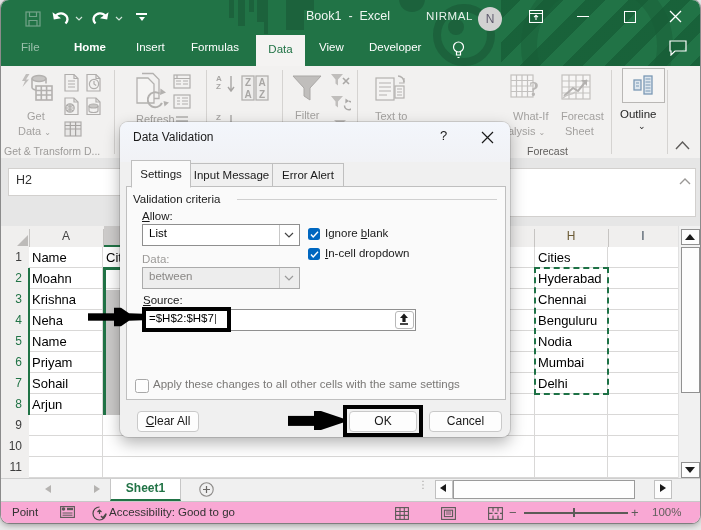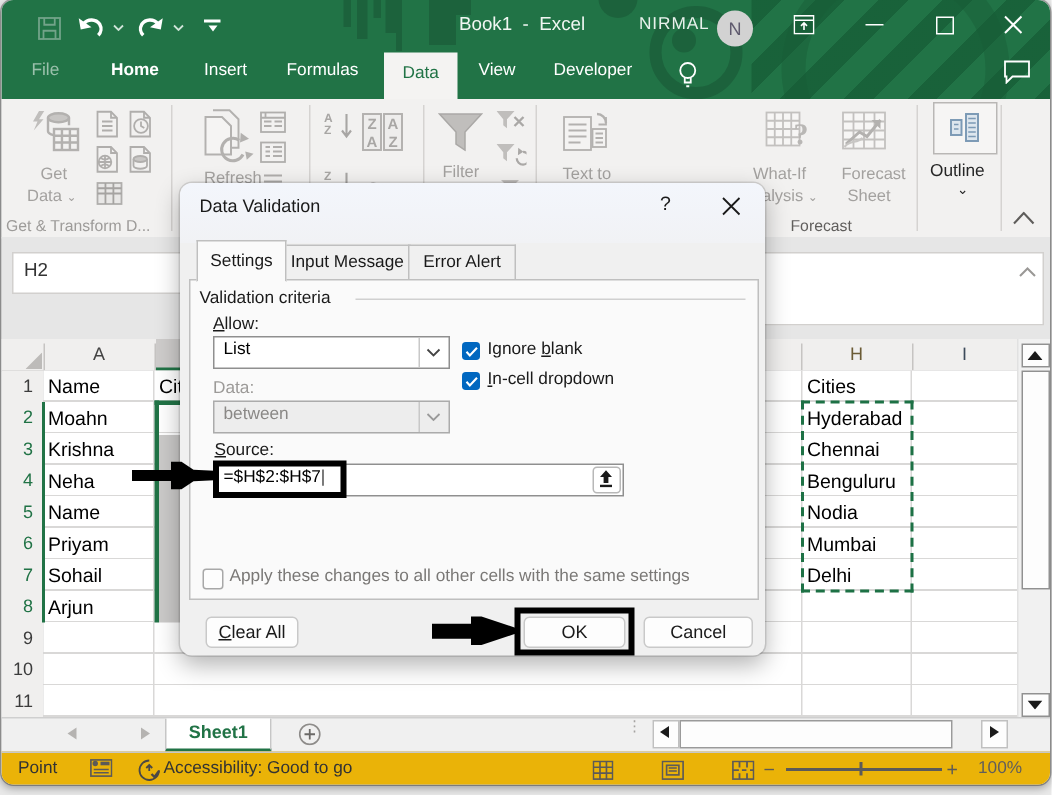--- a/index.html
+++ b/index.html
@@ -9,21 +9,21 @@
 #titlebar{position:absolute;left:0;top:0;width:699px;height:66px;background:#217346;overflow:hidden;}
 .deco{position:absolute;background:#1c623c;}
 #menurow .tab{position:absolute;top:0;height:36px;line-height:34px;color:#fff;font-size:11.5px;}
 #ribbon{position:absolute;left:0;top:66px;width:699px;height:92px;background:#f2f1f0;border-bottom:1px solid #d8d6d4;}
 .rdiv{position:absolute;top:4px;height:84px;width:1px;background:#d5d3d1;}
 .glabel{position:absolute;top:79px;font-size:10.5px;color:#9d9b99;}
 .gtxt{color:#a3a19f;font-size:11px;}
 #fbar{position:absolute;left:0;top:158px;width:699px;height:68px;background:#e6e6e6;}
 #gridwrap{position:absolute;left:0;top:226px;width:699px;height:252px;background:#fff;}
 #tabbar{position:absolute;left:0;top:478px;width:699px;height:23px;background:#f0f0f0;border-top:1px solid #cfcfcf;}
-#statusbar{position:absolute;left:0;top:501px;width:699px;height:22px;background:#eab308;border-top:1px solid #c8c8c8;}
+#statusbar{position:absolute;left:0;top:501px;width:699px;height:22px;background:#f9a8d4;border-top:1px solid #c8c8c8;}
 .cell{position:absolute;font-size:13px;color:#000;line-height:21px;white-space:nowrap;}
 .hdr{position:absolute;font-size:12px;color:#444;text-align:center;line-height:21px;}
 .rownum{position:absolute;width:21px;text-align:right;font-size:12px;color:#3c3c3c;line-height:21px;}
 #dialog{position:absolute;left:120px;top:122px;width:390px;height:315px;border-radius:8px;background:#f0f0f0;box-shadow:0 6px 16px rgba(0,0,0,.3),0 0 0 1px rgba(0,0,0,.12);}
 .dlgtab{position:absolute;top:163px;height:23px;background:#f0f0f0;border:1px solid #bfbfbf;border-bottom:none;font-size:11.5px;color:#1a1a1a;text-align:center;}
 .blackrect{position:absolute;border:4px solid #000;z-index:60;}
 .btn{position:absolute;background:#fdfdfd;border:1px solid #c9c9c9;border-radius:4px;font-size:12px;color:#1a1a1a;text-align:center;}
 svg{display:block;}
 </style>
 </head>
@@ -218,21 +218,21 @@
       </svg>
  <div class="gtxt abs" style="left:374px;top:44px;">Text to</div>
  
  <svg class="abs" style="left:509px;top:8px;" width="30" height="28" viewBox="0 0 30 28">
   <g fill="none" stroke="#c3c1bf" stroke-width="1.2">
    <rect x="1" y="1" width="22" height="22" fill="#f7f6f5"></rect>
           <path d="M1 6.5h22M1 12h22M1 17.5h22M6.5 1v22M12 1v22M17.5 1v22"></path>
   </g>
   <text x="19" y="22" font-size="20" font-weight="bold" fill="#b9b7b5" font-family="Liberation Serif">?</text>
  </svg>
- <div class="gtxt abs" style="left:501px;top:44px;">What-If</div>
+ <div class="gtxt abs" style="left:512px;top:44px;">What-If</div>
  <div class="gtxt abs" style="left:507px;top:59px;">alysis <span style="font-size:8px;">⌄</span></div>
  <svg class="abs" style="left:560px;top:8px;" width="32" height="28" viewBox="0 0 32 28">
   <g fill="none" stroke="#c3c1bf" stroke-width="1.2">
    <rect x="1" y="1" width="28" height="24" fill="#f7f6f5"></rect>
           <path d="M1 7h28M1 13h28M1 19h28M8 1v24M15 1v24M22 1v24"></path>
   </g>
   <path d="M3 22 L12 14 L17 17 L26 6" fill="none" stroke="#b3b1af" stroke-width="2"></path>
   <path d="M26 12V6h-6z" fill="#b3b1af"></path>
   <path d="M2 24c4-5 8-2 12-6" fill="none" stroke="#c8c6c4" stroke-width="1.4"></path>
  </svg>

